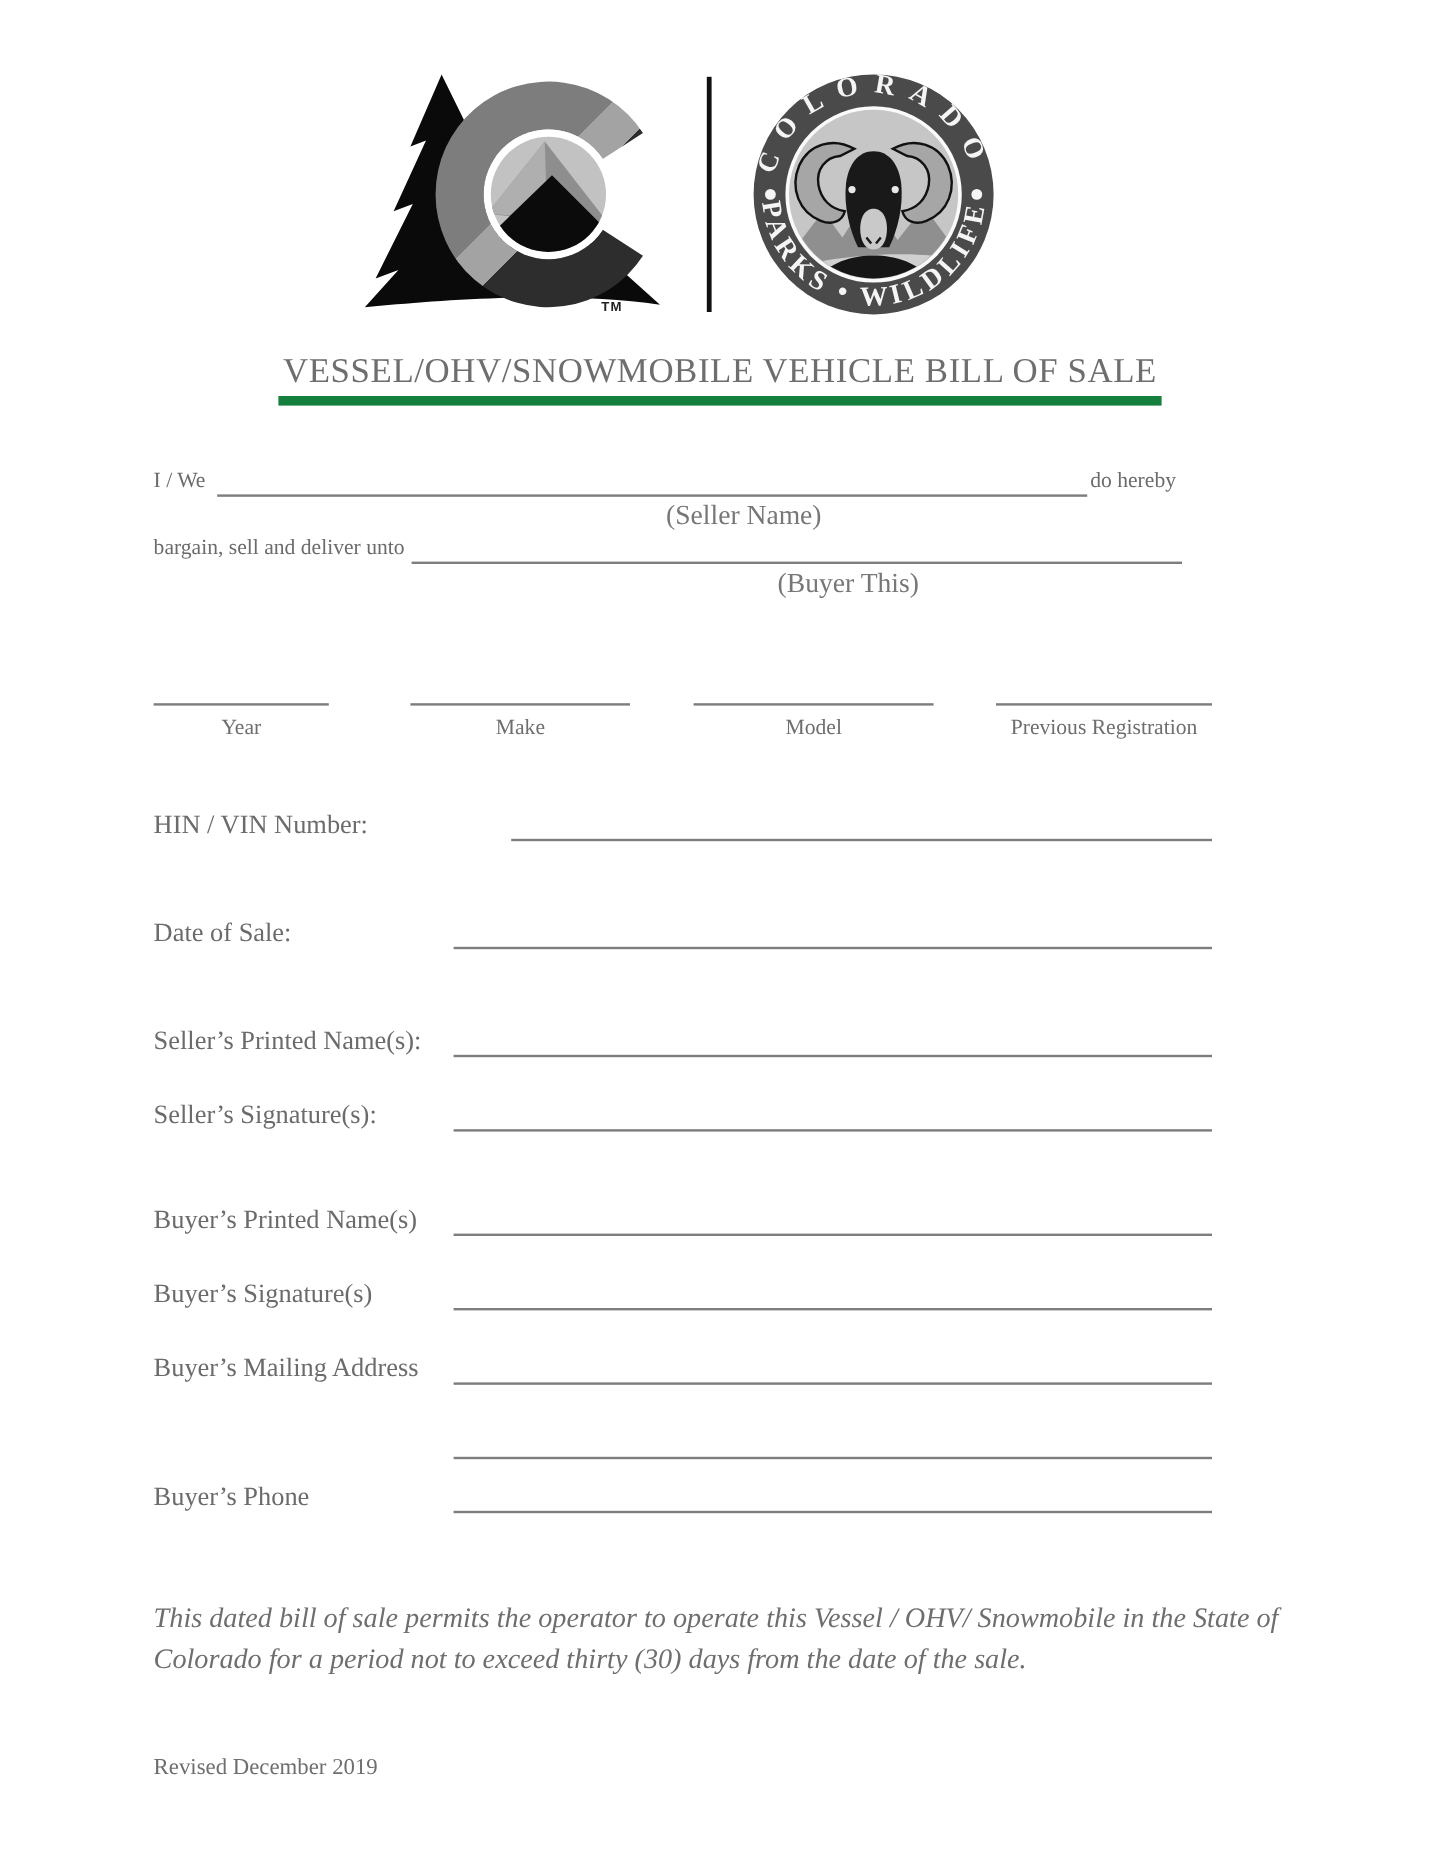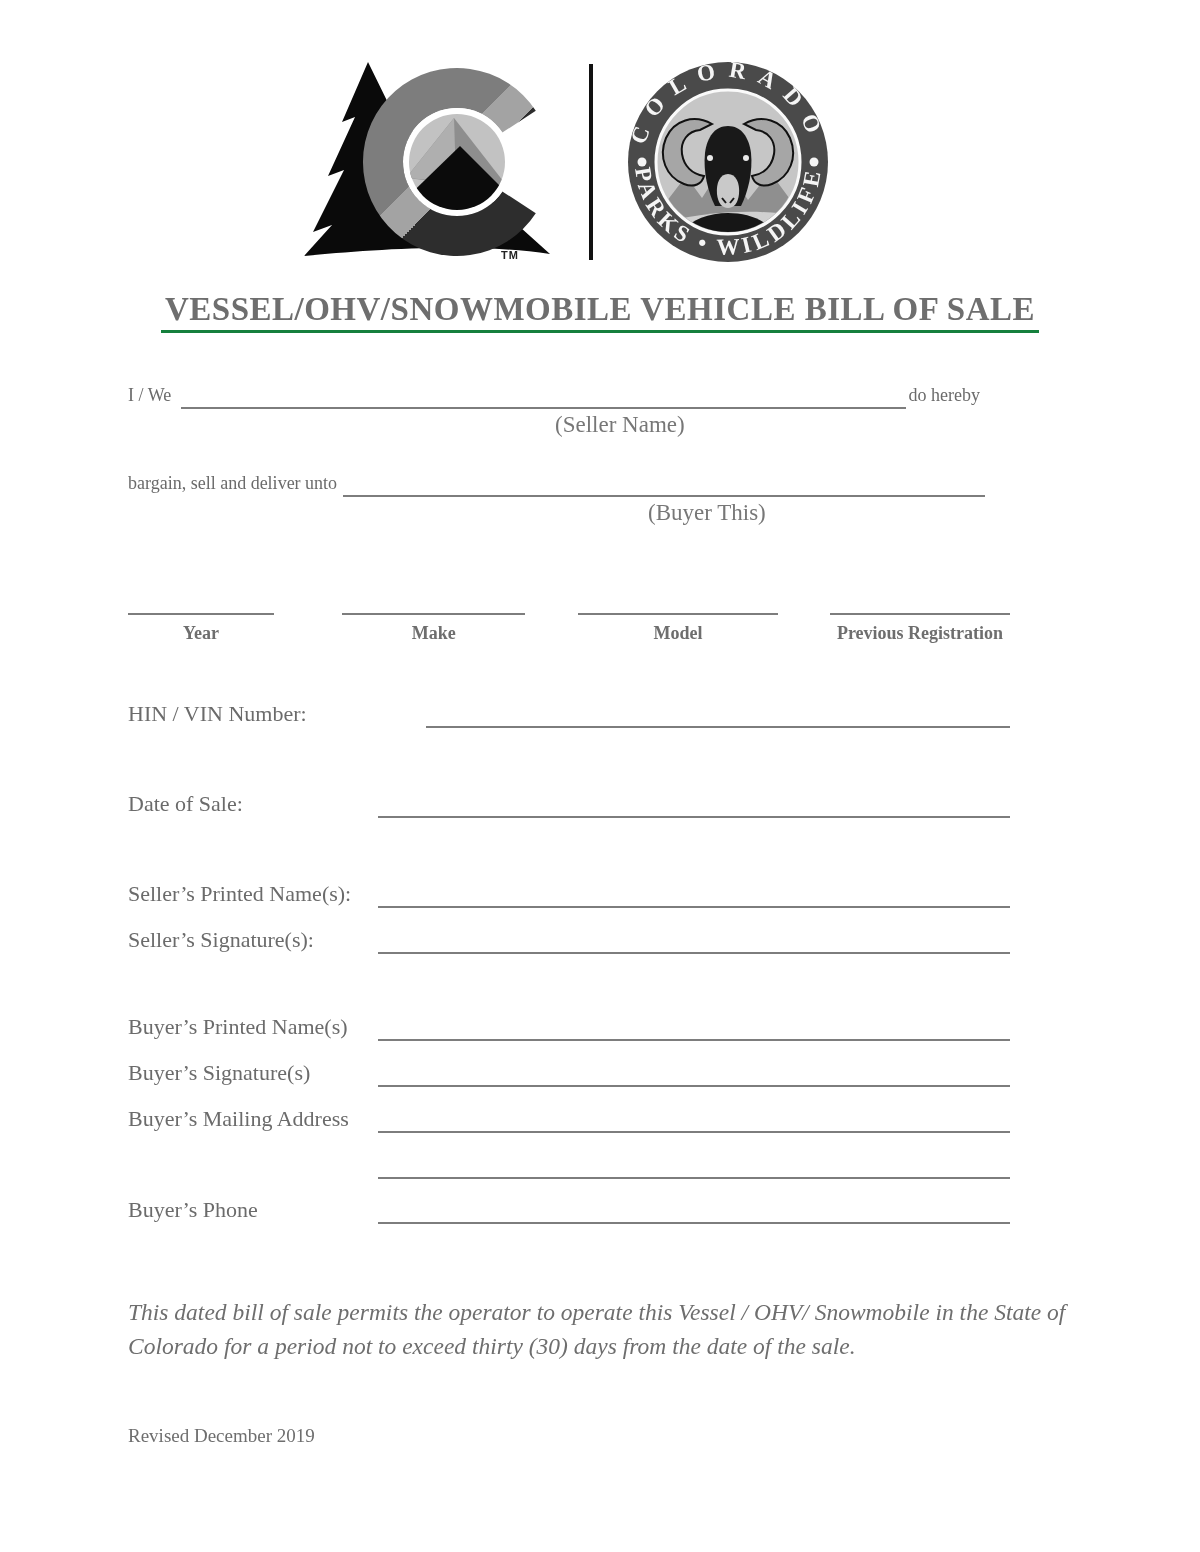--- a/index.html
+++ b/index.html
@@ -9,67 +9,67 @@
     font-family:"Liberation Serif", serif;
     color:#6b6b6b;
   }
   .page { position:relative; width:1200px; height:1552px; overflow:hidden; background:#fff; }
 
   .header-logos { margin:58px 0 0 298px; width:532px; height:210px; }
 
   .title-wrap { text-align:center; margin-top:22px; }
   .title {
     display:inline-block;
-    font-size:33px; font-weight:bold; letter-spacing:.5px;
+    font-size:29px; font-weight:normal; letter-spacing:.5px;
     color:#6e6e6e;
-    border-bottom:3px solid #15803d;
+    border-bottom:8px solid #15803d;
     padding:0 4px 2px 4px;
     line-height:38px;
   }
 
   .content { padding:0 190px 0 128px; }
 
   .flex-row { display:flex; align-items:flex-end; line-height:28px; font-size:18px; }
   .blank { border-bottom:2px solid #7d7d7d; }
   .fill { flex:1; }
   .lbl { white-space:nowrap; }
 
   .row-iwe { margin-top:48px; margin-right:30px; }
   .row-iwe .lbl.prefix { padding-right:10px; }
   .row-iwe .lbl.suffix { padding-left:3px; }
 
   .caption { font-size:23px; color:#777; margin-top:4px; line-height:24px; }
   .caption.seller { padding-left:427px; }
   .caption.buyer  { padding-left:520px; }
 
-  .row-deliver { margin-top:32px; margin-right:25px;align-items:flex-end; }
+  .row-deliver { margin-right:25px;align-items:flex-end; }
   .row-deliver .lbl { padding-right:6px; }
 
   .row-following { margin-top:8px; }
   .row-following .lbl { padding-right:16px; }
   .type-blank { width:58px; margin-right:14px; margin-bottom:2px; }
   .type-blank.w2 { width:62px; }
   .type-lbl { padding-right:14px; }
 
-  .veh-cols { margin-top:88px; display:flex;font-weight:bold; }
+  .veh-cols { margin-top:88px; display:flex; }
   .veh-cell { }
   .veh-cell .veh-line { border-bottom:2px solid #7d7d7d; height:1px; }
   .veh-cell .veh-lbl { text-align:center; font-size:18px; margin-top:6px; line-height:24px; color:#6e6e6e; }
   .veh-c1 { width:147px; }
   .veh-c2 { width:184px; margin-left:68px; }
   .veh-c3 { width:201px; margin-left:53px; }
   .veh-c4 { width:181px; margin-left:52px; }
 
   .field-row { display:flex; align-items:flex-end; height:30px; font-size:22px; }
   .field-label { flex:0 0 250px; white-space:nowrap; line-height:28px; }
   .field-line { flex:1; border-bottom:2px solid #7d7d7d; }
   .m53 { margin-top:53px;gap:48px; }
   .m60 { margin-top:60px; }
   .m57 { margin-top:57px; }
-  .m16 { margin-top:16px; }
+  .m16 { margin-top:32px; }
   .m15 { margin-top:15px; }
 
   .note {
     margin-top:71px;
     width:948px;
     font-style:italic;
     font-size:23.5px;
     line-height:34px;
     color:#6e6e6e;
   }

